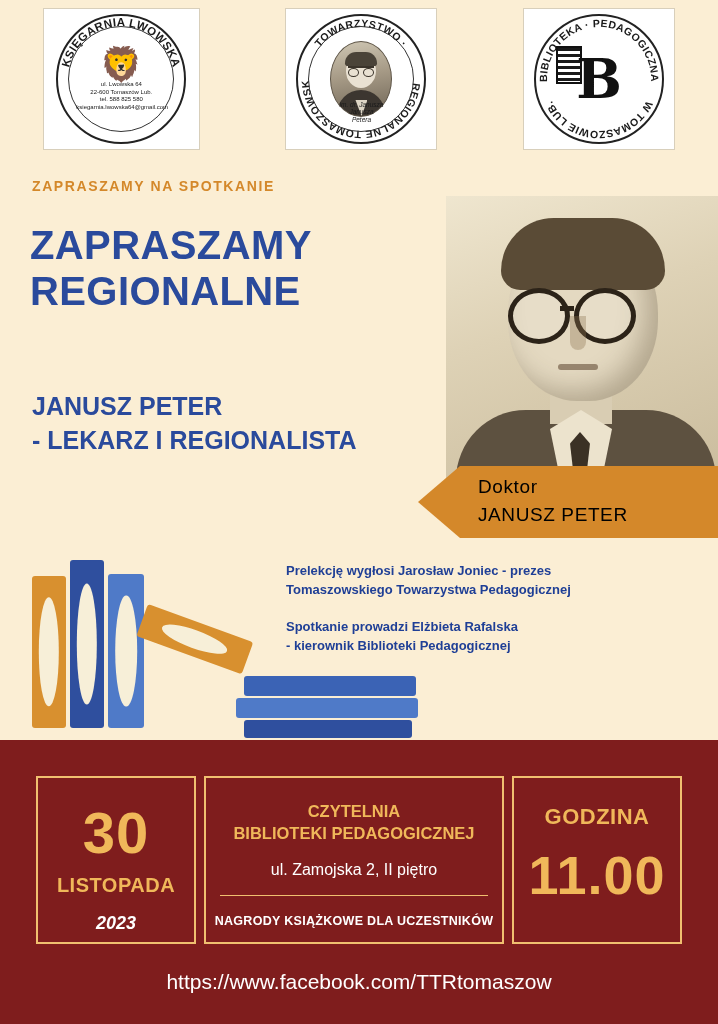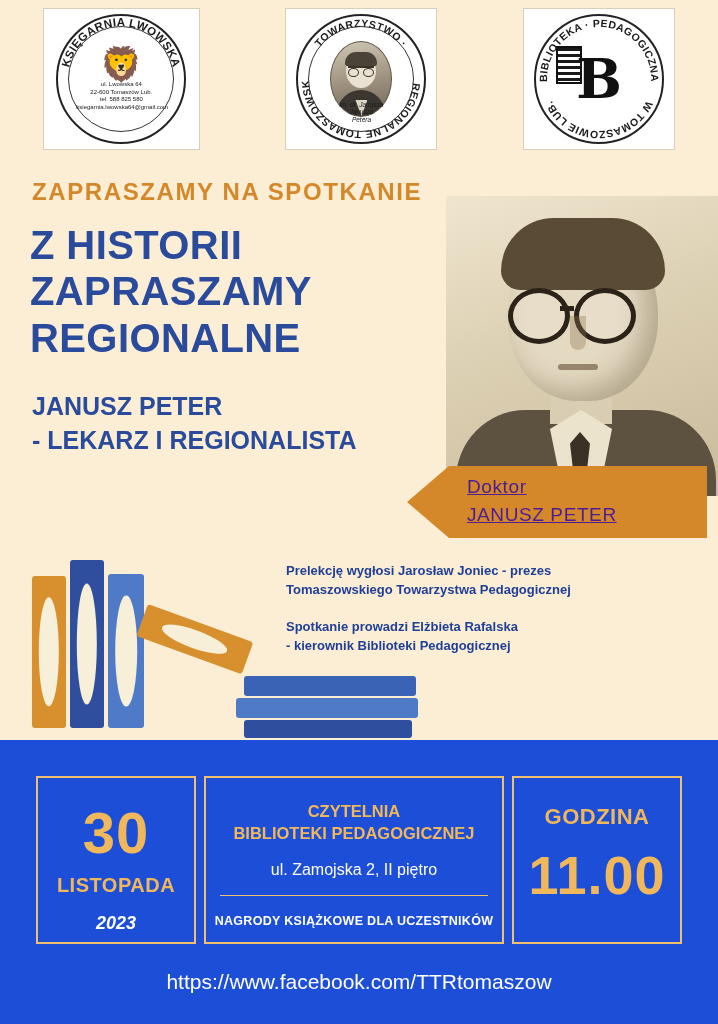--- a/index.html
+++ b/index.html
@@ -173,21 +173,21 @@
     border: 2px solid #111;
     z-index: 3;
   }
 
   
   .invite {
     position: absolute;
     left: 32px;
     top: 178px;
     color: #d4882a;
-    font-size: 24px;
+    font-size: 14px;
     font-weight: bold;
     letter-spacing: 1.6px;
   }
   .title {
     position: absolute;
     left: 30px;
     top: 222px;
     color: #2a4a9c;
     font-size: 40px;
     font-weight: bold;
@@ -284,30 +284,29 @@
     position:absolute;
     left:124px; top:236px;
     width:20px;height:64px;
     background:#3b3125;
     clip-path: polygon(50% 0, 100% 18%, 70% 100%, 30% 100%, 0 18%);
   }
 
   
   .ribbon {
     position: absolute;
-    right: 11px;
+    right: 0;
     top: 466px;
     width: 300px;
     height: 72px;
     background: #d4882a;
     clip-path: polygon(14% 0, 100% 0, 100% 100%, 14% 100%, 0 50%);
-    color: #4c1d95;
+    color: #000000;
     padding-left: 60px;
     box-sizing: border-box;
-    text-decoration: underline;
   }
   .ribbon .r1 {
     font-size: 19px;
     margin-top: 10px;
     letter-spacing: .6px;
   }
   .ribbon .r2 {
     font-size: 19px;
     margin-top: 6px;
     letter-spacing: .6px;
@@ -339,21 +338,21 @@
   }
   .stack-book { position:absolute; border-radius:3px; }
 
   
   .bottom {
     position: absolute;
     left: 0;
     top: 740px;
     width: 718px;
     height: 284px;
-    background: #1d4ed8;
+    background: #7f1d1d;
   }
   .bot-box {
     position:absolute;
     top: 36px;
     border: 2px solid #f0c070;
     box-sizing: border-box;
   }
   .box-date {
     left: 36px;
     width: 160px;
@@ -527,21 +526,20 @@
     <div class="p-glass-l"></div>
     <div class="p-glass-r"></div>
     <div class="p-bridge"></div>
     <div class="p-nose"></div>
     <div class="p-mouth"></div>
   </div>
 
   <div class="invite">ZAPRASZAMY NA SPOTKANIE</div>
 
   <div class="title">
-    <div>Z HISTORII</div>
     <div>ZAPRASZAMY</div>
     <div>REGIONALNE</div>
   </div>
 
   <div class="subtitle">
     <div>JANUSZ PETER</div>
     <div>- LEKARZ I REGIONALISTA</div>
   </div>
 
   <div class="ribbon">

